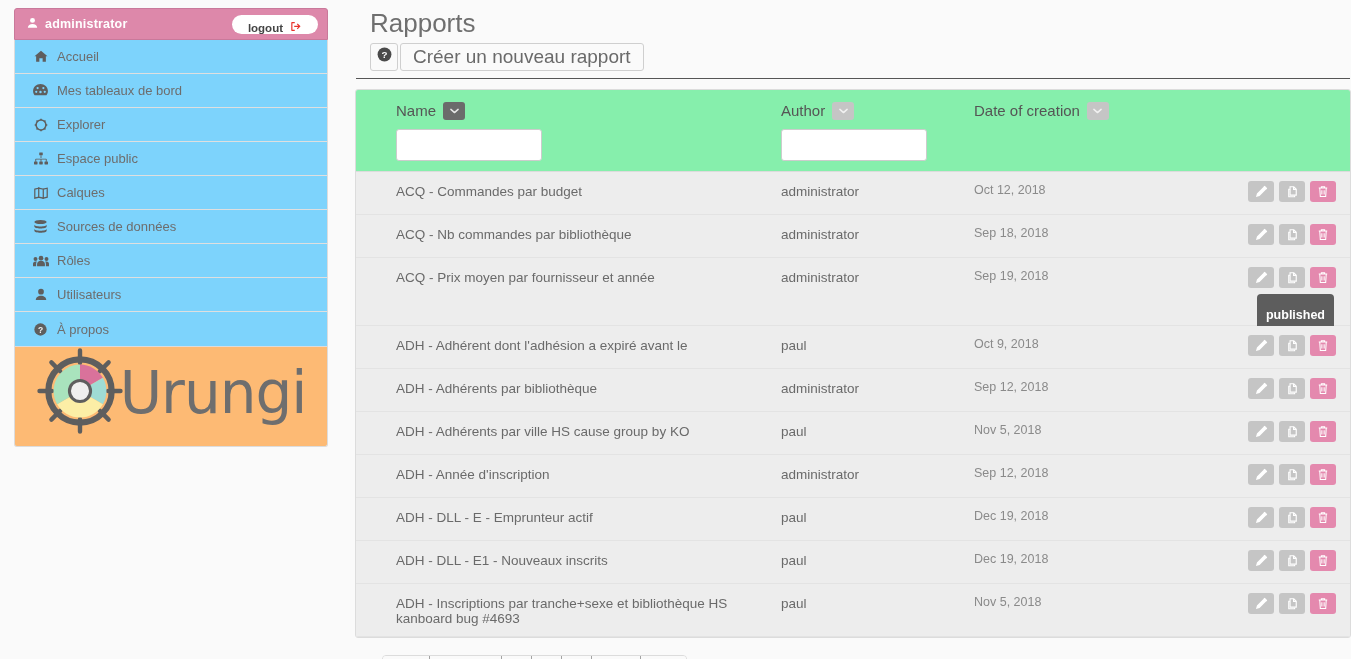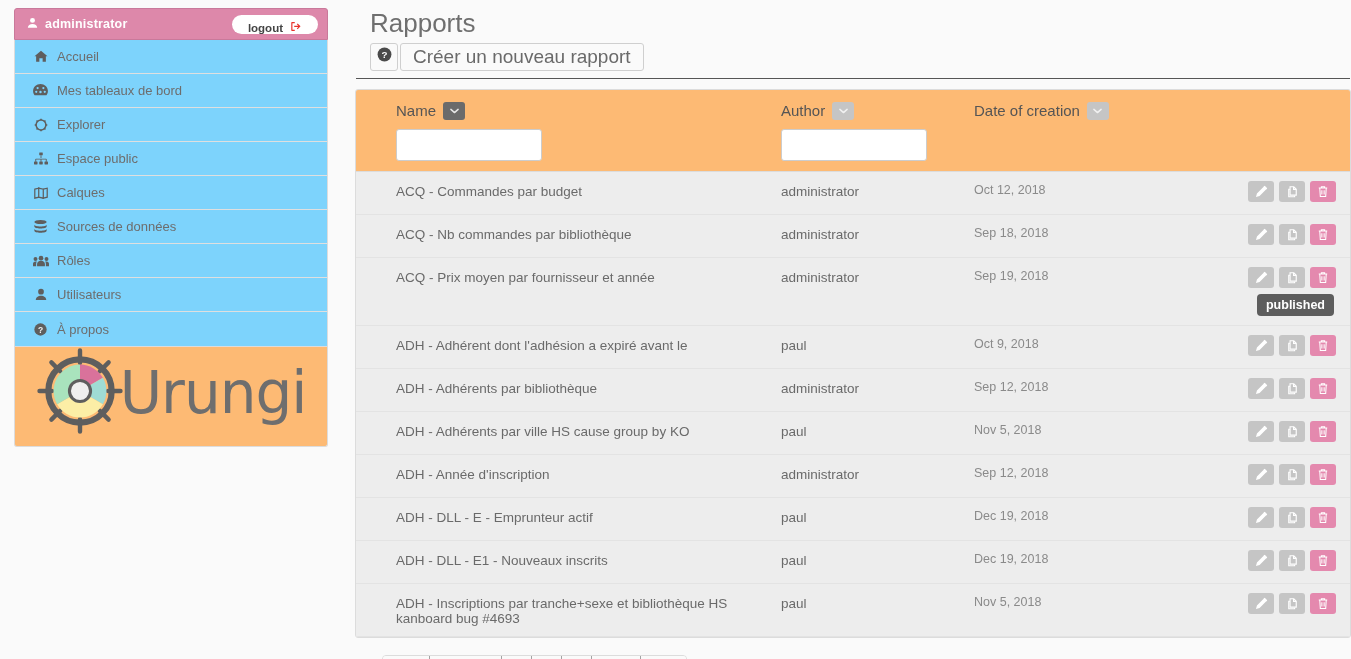--- a/index.html
+++ b/index.html
@@ -98,21 +98,21 @@
   }
 
   
   .panel {
     margin: 10px 0 0 0;
     border: 1px solid #dcdcdc; border-radius: 3px;
     background: #efefef;
     overflow: hidden;
   }
   .thead {
-    background: #fdba74;
+    background: #86efac;
     border-bottom: 1px solid #dcdcdc;
     padding: 12px 0 8px 0;
     position: relative; height: 82px;
   }
   .th { position: absolute; }
   .th-title { display: flex; align-items: center; gap: 7px; font-size: 15px; color: #555; }
   .sortbtn {
     width: 22px; height: 18px; border-radius: 3px;
     display: flex; align-items: center; justify-content: center;
     cursor: pointer;
@@ -149,21 +149,21 @@
     cursor: pointer;
   }
   .abtn.grey { background: #c5c5c5; }
   .abtn.pink { background: #e489ae; }
   .abtn svg { display: block; }
 
   .tooltip {
     position: absolute;
     background: #5d5d5d; color: #fff;
     font-size: 12.5px; font-weight: bold;
-    padding: 4px 9px; border-radius: 4px;
+    padding: 14px 9px; border-radius: 4px;
     white-space: nowrap;
   }
 
   
   .pager {
     margin: 17px 0 0 27px;
     display: inline-flex;
     border: 1px solid #dcdcdc; border-radius: 4px;
     overflow: hidden; background: #fafafa;
   }

